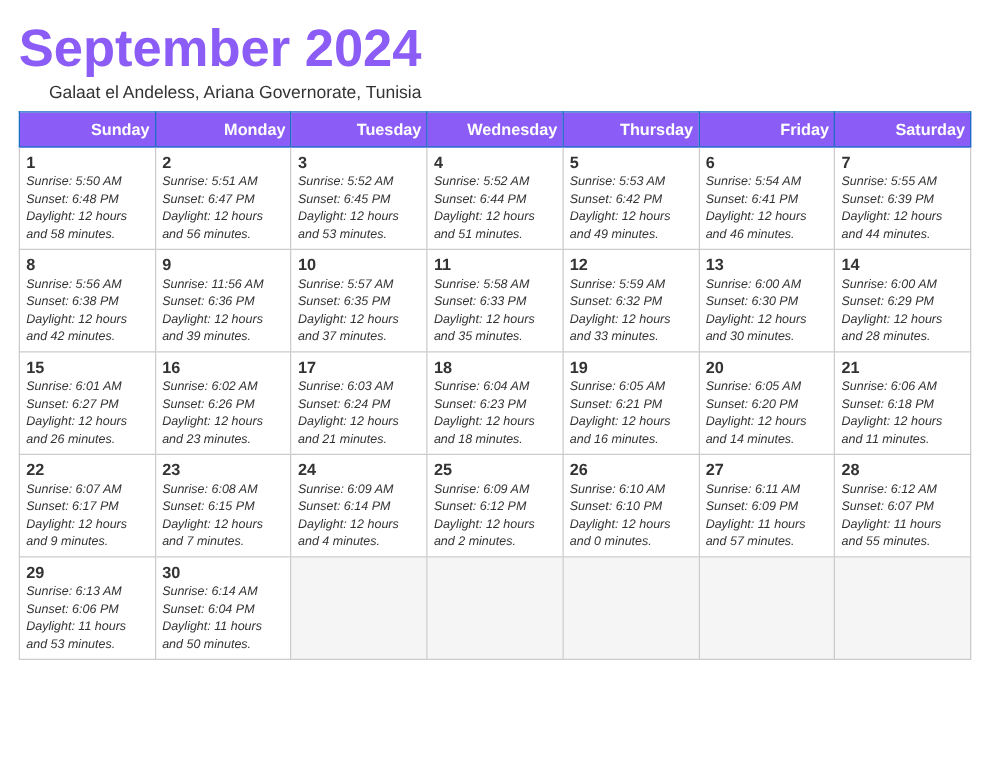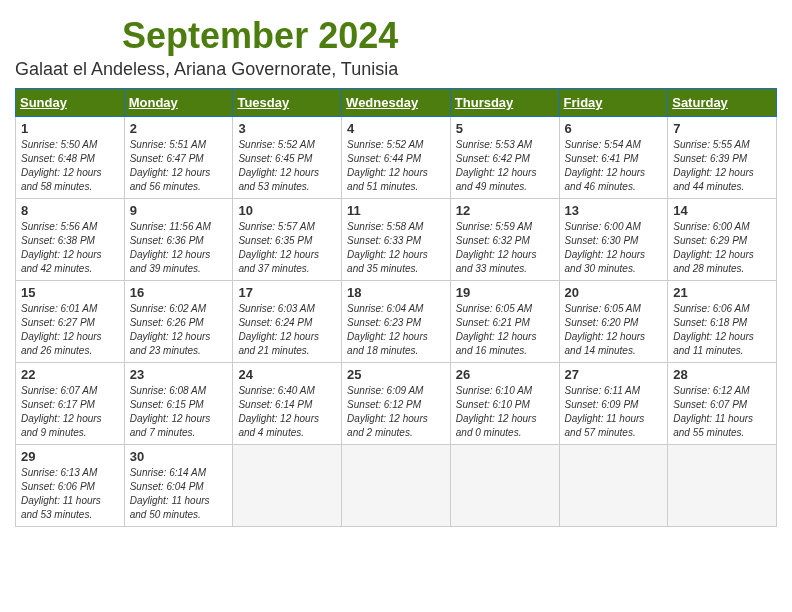--- a/index.html
+++ b/index.html
@@ -13,43 +13,42 @@
     .header {
       display: flex;
       align-items: flex-start;
       justify-content: space-between;
       margin-bottom: 4px;
     }
     .title-block {
       text-align: right;
     }
     .month-title {
-      font-size: 36px;
+      font-size: 42px;
       font-weight: bold;
-      color: #4d7c0f;
+      color: #8b5cf6;
     }
     .subtitle {
-      font-size: 18px;
+      font-size: 14px;
       color: #333;
       margin-top: 2px;
     }
     .calendar {
       width: 100%;
       border-collapse: collapse;
       margin-top: 8px;
     }
     .calendar th {
-      background: #4d7c0f;
+      background: #8b5cf6;
       color: #fff;
       font-size: 13px;
       font-weight: bold;
       padding: 6px 4px;
-      text-align: left;
+      text-align: right;
       border: 1px solid #1a6fc4;
-      text-decoration: underline;
     }
     .calendar td {
       border: 1px solid #ccc;
       vertical-align: top;
       padding: 4px 5px;
       font-size: 10.5px;
       color: #333;
       width: 14.28%;
       height: 80px;
     }
@@ -260,21 +259,21 @@
         </td>
         <td>
           <span class="day-num">23</span>
           <div class="day-info">Sunrise: 6:08 AM
 Sunset: 6:15 PM
 Daylight: 12 hours
 and 7 minutes.</div>
         </td>
         <td>
           <span class="day-num">24</span>
-          <div class="day-info">Sunrise: 6:40 AM
+          <div class="day-info">Sunrise: 6:09 AM
 Sunset: 6:14 PM
 Daylight: 12 hours
 and 4 minutes.</div>
         </td>
         <td>
           <span class="day-num">25</span>
           <div class="day-info">Sunrise: 6:09 AM
 Sunset: 6:12 PM
 Daylight: 12 hours
 and 2 minutes.</div>

